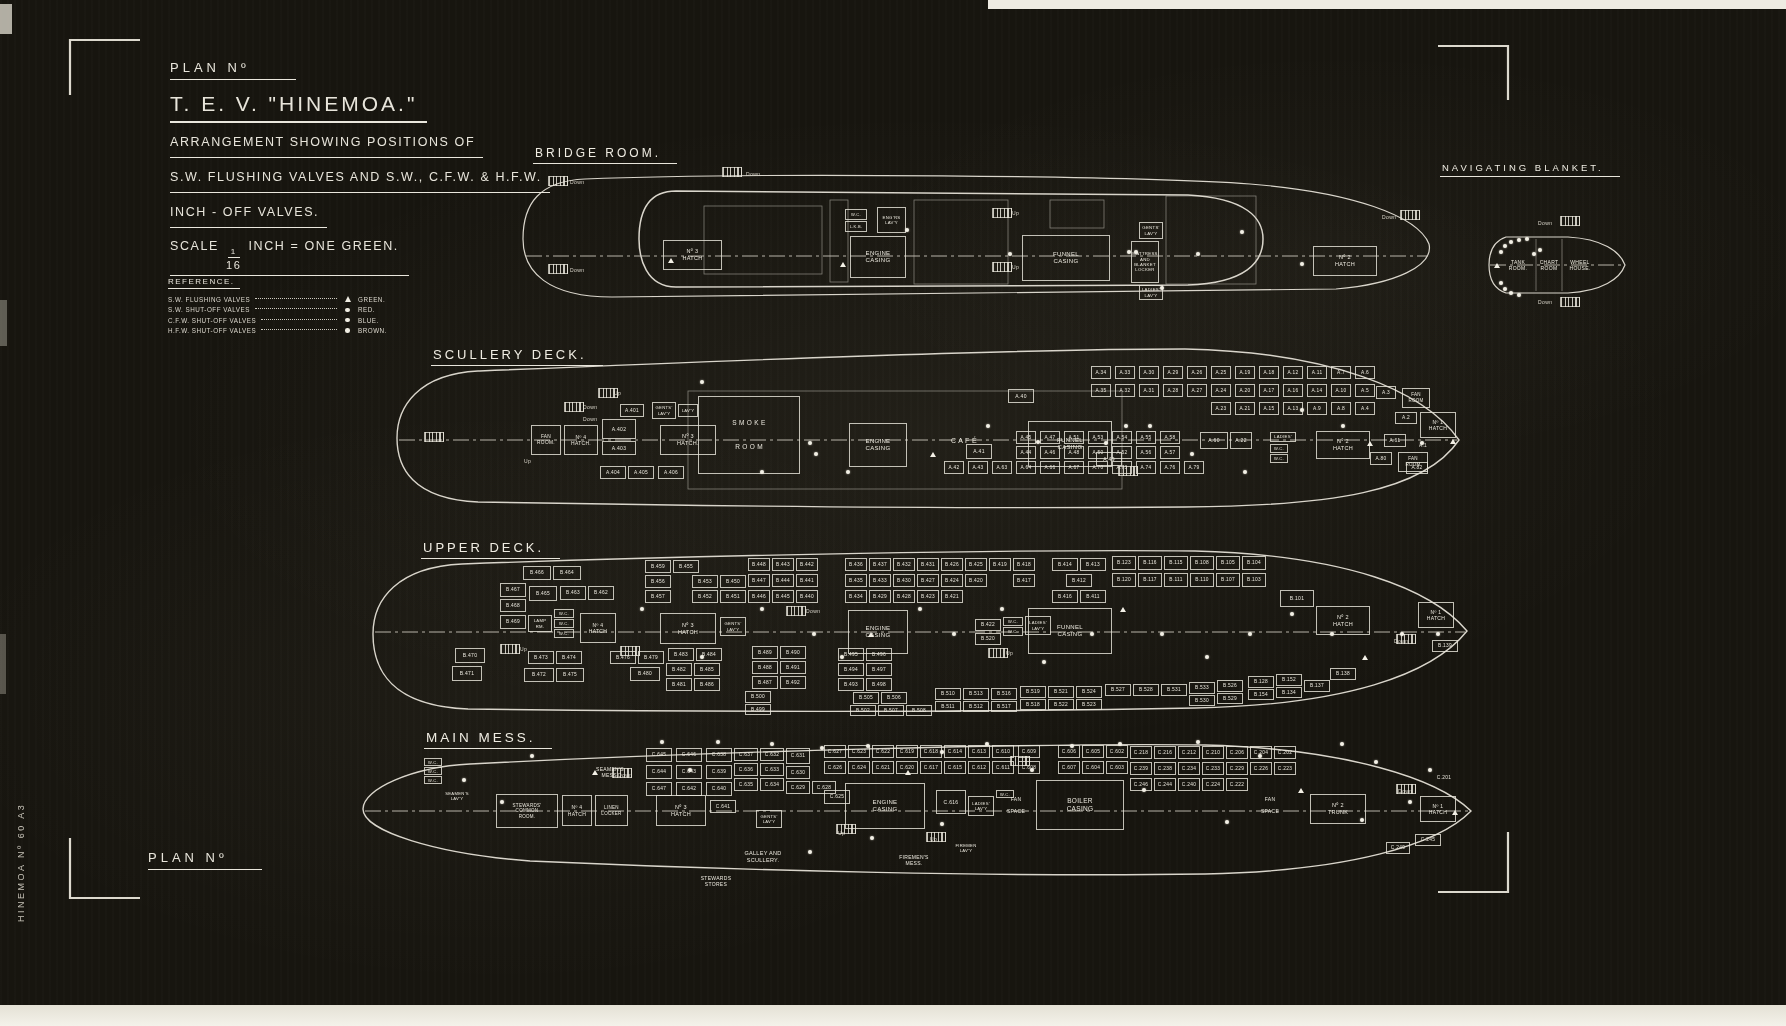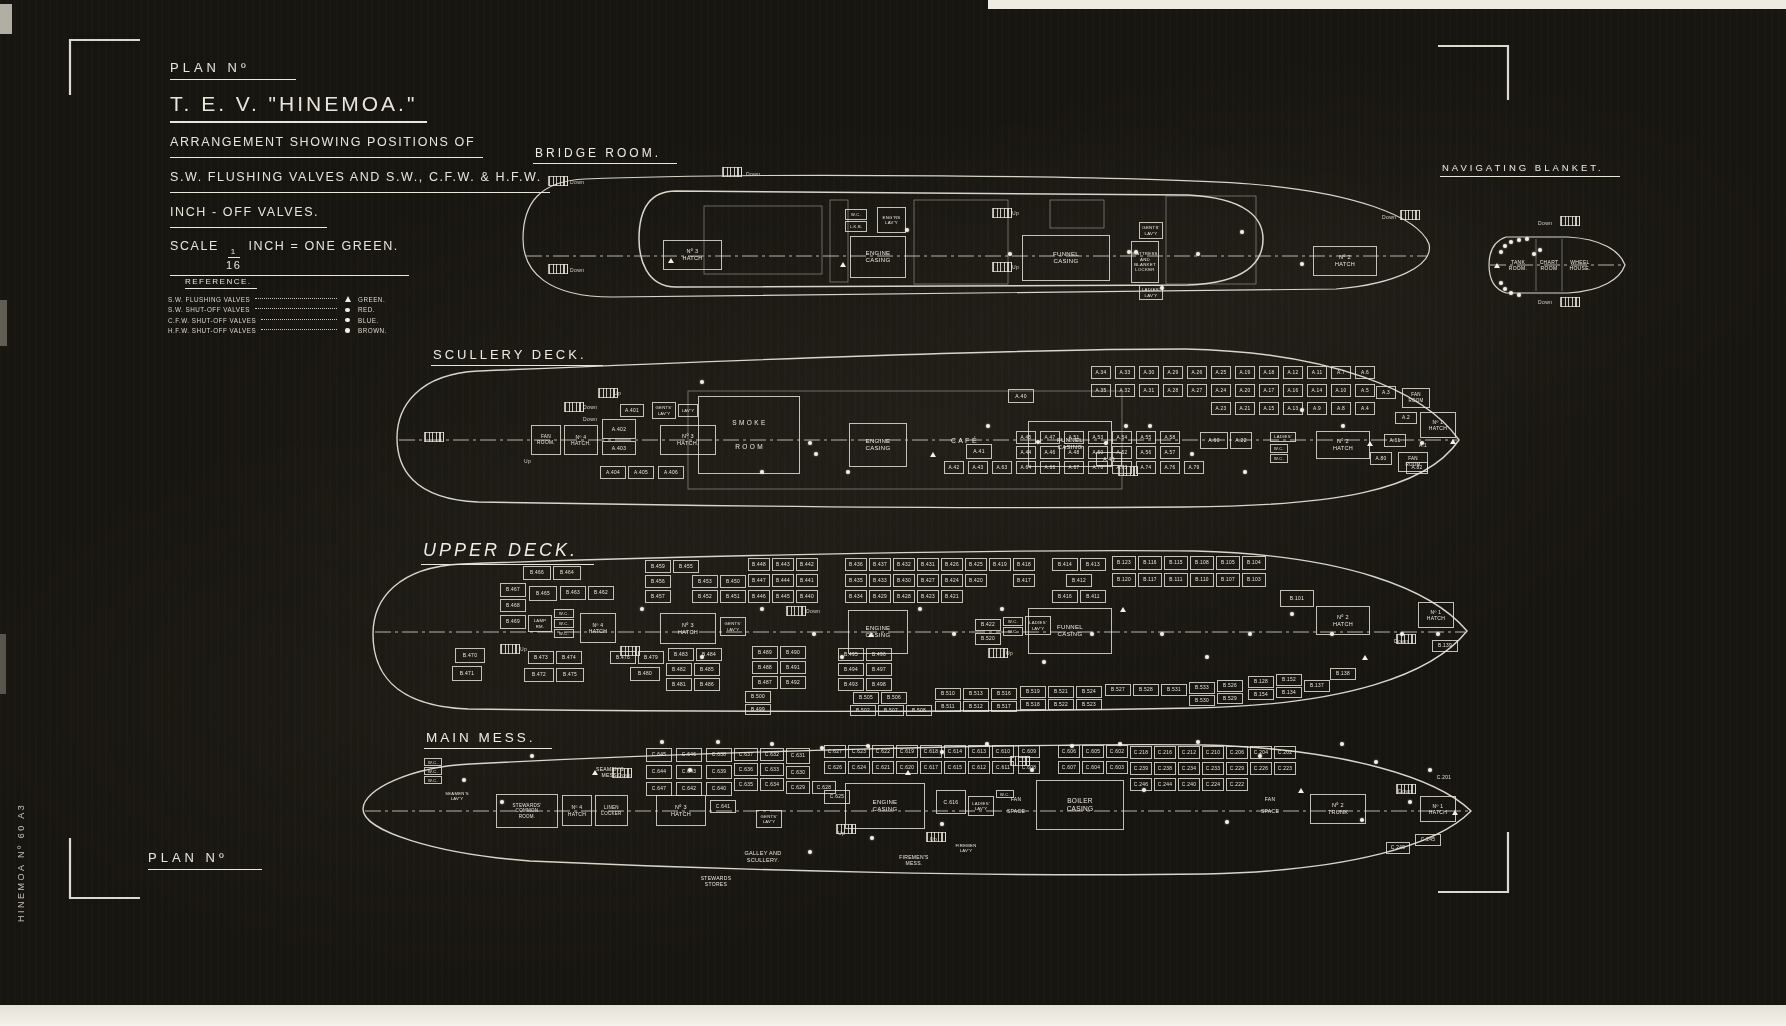--- a/index.html
+++ b/index.html
@@ -21,21 +21,21 @@
   .strip-bottom{position:absolute;left:0;top:1005px;width:1786px;height:21px;background:linear-gradient(180deg,#e4e1d5,#f4f2ea);}
   #title-block{position:absolute;left:170px;top:58px;}
   .tb-plan{font-size:13px;letter-spacing:4px;border-bottom:1.6px solid #eae7dd;display:inline-block;padding:0 46px 4px 0;}
   .tb-ship{font-size:21px;letter-spacing:3px;border-bottom:2px solid #eae7dd;display:inline-block;padding:0 10px 5px 0;margin-top:12px;}
   .tb-line{font-size:12.5px;letter-spacing:1.6px;border-bottom:1.4px solid #eae7dd;display:table;padding:0 8px 8px 0;margin-top:12px;white-space:nowrap;}
   .tb-scale{font-size:12.5px;letter-spacing:1.6px;border-bottom:1.4px solid #eae7dd;display:table;padding:0 10px 4px 0;margin-top:11px;white-space:nowrap;}
   .frac{display:inline-flex;flex-direction:column;align-items:center;margin:0 7px;vertical-align:-4px;}
   .frac .num{font-size:8px;line-height:1;padding:0 3px 1px;border-bottom:1.2px solid #eae7dd;}
   .frac .den{font-size:11px;line-height:1.1;padding-top:1px;}
   #reference{position:absolute;left:168px;top:270px;width:232px;}
-  .ref-head{font-size:8px;letter-spacing:1.5px;border-bottom:1px solid #eae7dd;display:inline-block;padding:0 5px 1.5px 0;margin-bottom:4px;margin-left:17px;}
+  .ref-head{font-size:8px;letter-spacing:1.5px;border-bottom:1px solid #eae7dd;display:inline-block;padding:0 5px 1.5px 0;margin-bottom:4px;}
   .ref-row{display:flex;align-items:center;font-size:6.3px;letter-spacing:0.5px;margin-top:3.4px;color:#ddd9cf;}
   .ref-label{white-space:nowrap;}
   .ref-dots{flex:1;border-bottom:1.1px dotted rgba(238,235,225,0.85);margin:0 5px 2px;min-width:26px;}
   .ref-sym{width:11px;display:flex;justify-content:center;}
   .sym-dot{width:4.5px;height:4.5px;background:#f0ede3;border-radius:50%;}
   .sym-tri{width:0;height:0;border-left:3.5px solid transparent;border-right:3.5px solid transparent;border-bottom:6px solid #f0ede3;}
   .ref-color{width:42px;margin-left:5px;}
   .deck-label{position:absolute;letter-spacing:3px;border-bottom:1.4px solid #e8e5db;padding:0 16px 3px 2px;font-size:13px;white-space:nowrap;color:#efece2;}
   .room{position:absolute;border:1px solid rgba(232,229,219,0.82);display:flex;align-items:center;justify-content:center;
         text-align:center;white-space:pre-line;line-height:1.25;letter-spacing:0.3px;color:#eae7dd;box-sizing:border-box;}
@@ -337,21 +337,21 @@
       <div class="valve dot" style="left: 1190px; top: 452px;"></div>
       <div class="valve dot" style="left: 1243px; top: 470px;"></div>
       <div class="valve dot" style="left: 1300px; top: 408px;"></div>
       <div class="valve dot" style="left: 1341px; top: 424px;"></div>
       <div class="valve tri" style="left: 1367px; top: 441px;"></div>
       <div class="valve dot" style="left: 1420px; top: 441px;"></div>
       <div class="valve dot" style="left: 986px; top: 424px;"></div>
       <div class="valve tri" style="left: 1450px; top: 439px;"></div>
       <div class="valve dot" style="left: 700px; top: 380px;"></div>
       <div class="valve dot" style="left: 760px; top: 470px;"></div>
-      <div class="deck-label" style="left: 421px; top: 540px; font-size: 18px; font-style: italic;">UPPER  DECK.</div>
+      <div class="deck-label" style="left: 421px; top: 540px; font-size: 13px;">UPPER  DECK.</div>
       <div class="room" style="left: 528px; top: 615px; width: 24px; height: 17px; font-size: 4.2px;">LAMP
 RM.</div>
       <div class="room" style="left: 554px; top: 609px; width: 20px; height: 9px; font-size: 4px;">W.C.</div>
       <div class="room" style="left: 554px; top: 619px; width: 20px; height: 9px; font-size: 4px;">W.C.</div>
       <div class="room" style="left: 554px; top: 629px; width: 20px; height: 9px; font-size: 4px;">W.C.</div>
       <div class="room" style="left: 580px; top: 613px; width: 36px; height: 30px; font-size: 5px;">Nº 4
 HATCH</div>
       <div class="room" style="left: 660px; top: 613px; width: 56px; height: 31px; font-size: 5.5px;">Nº 3
 HATCH</div>
       <div class="room" style="left: 720px; top: 617px; width: 26px; height: 19px; font-size: 4.2px;">GENTS'

